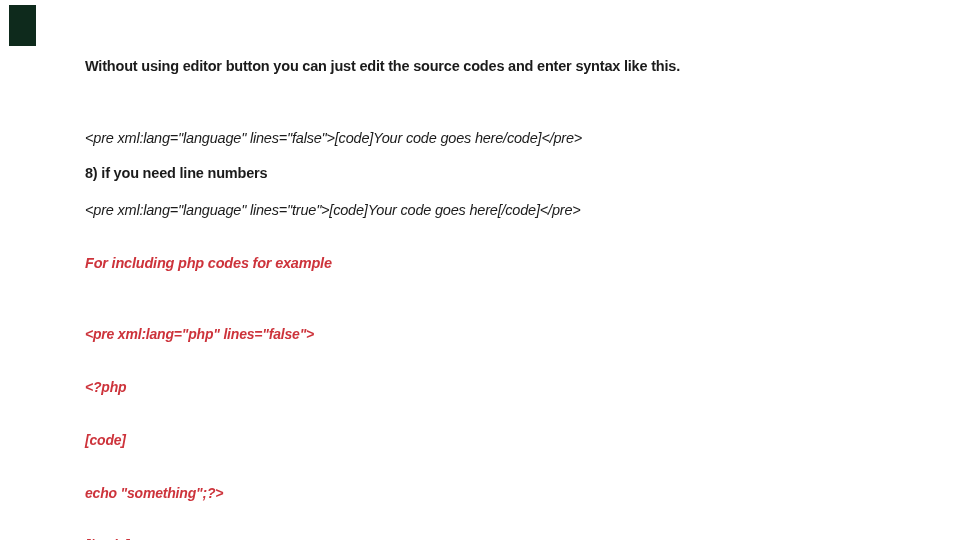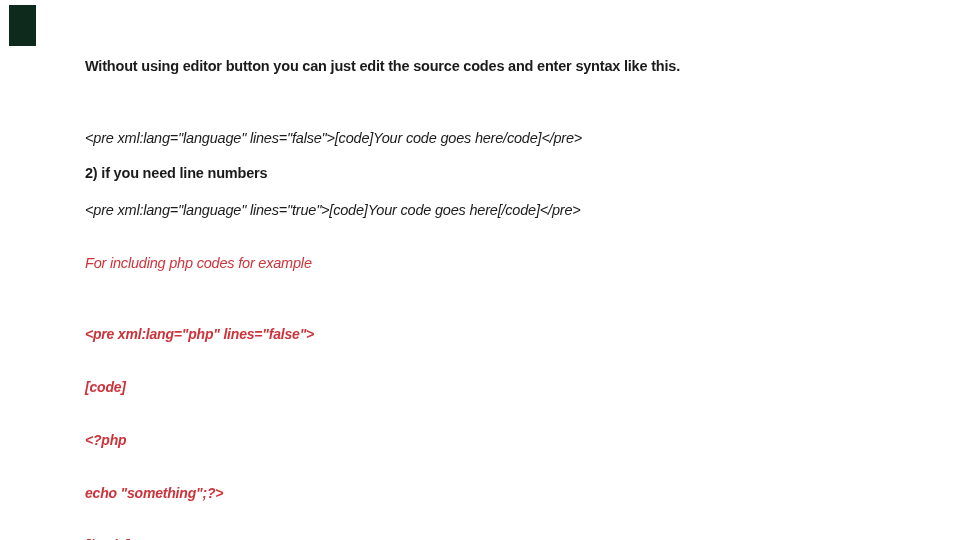--- a/index.html
+++ b/index.html
@@ -26,21 +26,21 @@
     position: absolute;
     left: 85px;
     white-space: pre;
     color: #1b1b1b;
     font-size: 14.5px;
     line-height: 18px;
     letter-spacing: -0.2px;
   }
   .bold { font-weight: 700; }
   .italic { font-style: italic; }
-  .red-text { font-weight: 400; font-style: italic; text-align: right; }
+  .red-text { font-weight: 700; font-style: italic; text-align: right; }
   .code-block {
     position: absolute;
     left: 85px;
     top: 291px;
     font-size: 14px;
     line-height: 17.6px;
     font-weight: 700;
     font-style: italic;
     white-space: pre;
     letter-spacing: -0.2px;
@@ -52,28 +52,28 @@
 
 <div class="page">
 
   <div class="corner-block" style="background: rgb(14, 42, 28);"></div>
 
   <div class="line bold" style="top:57px;">Without using editor button you can just edit the source codes and enter syntax like this.</div>
 
 
   <div class="line italic" style="top:129px;">&lt;pre xml:lang="language" lines="false"&gt;[code]Your code goes here/code]&lt;/pre&gt;</div>
 
-  <div class="line bold" style="top:164px;">2) if you need line numbers</div>
+  <div class="line bold" style="top:164px;">8) if you need line numbers</div>
 
   <div class="line italic" style="top:201px;">&lt;pre xml:lang="language" lines="true"&gt;[code]Your code goes here[/code]&lt;/pre&gt;</div>
 
   <div class="line red-text" style="top: 254px; color: rgb(205, 51, 59);">For including php codes for example</div>
 
   <div class="code-block" style="color: rgb(205, 51, 59);">
     <div>&lt;pre xml:lang="php" lines="false"&gt;</div>
+    <div>&lt;?php</div>
     <div>[code]</div>
-    <div>&lt;?php</div>
     <div>echo "something";?&gt;</div>
     <div>[/code]</div>
     
   </div>
 
 </div>
 
 </body></html>

